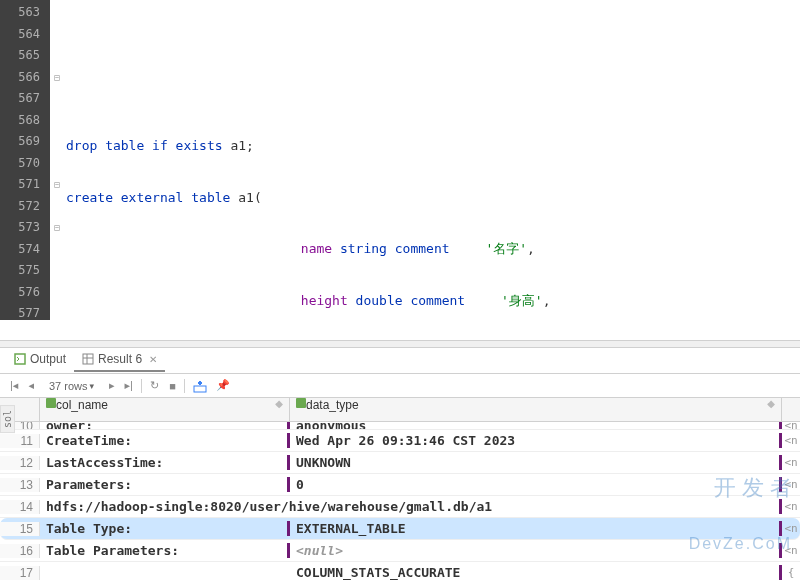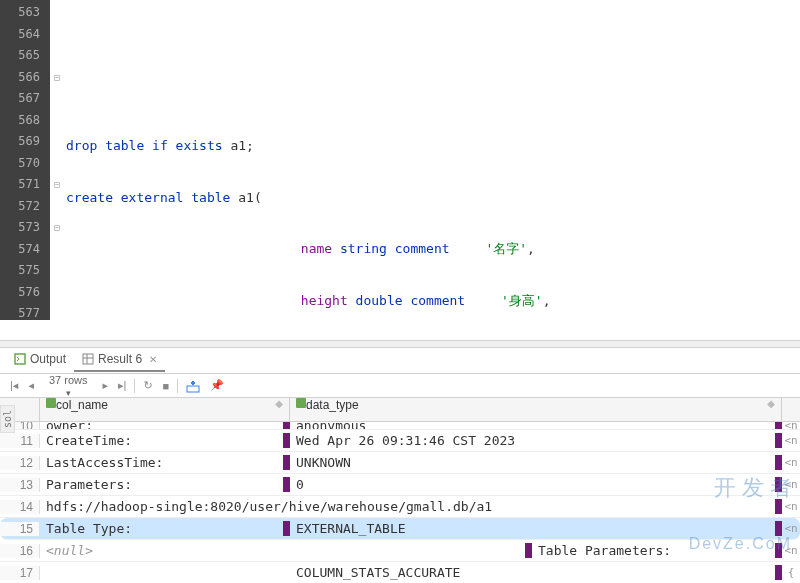--- a/index.html
+++ b/index.html
@@ -112,21 +112,20 @@
     }
     .tb-btn.blue { color: #3b82f6; }
     .tb-sep { width: 1px; height: 14px; background: #d0d0d0; margin: 0 2px; }
     .rowcount {
       display: flex;
       align-items: center;
       gap: 2px;
       margin: 0 4px;
       padding: 1px 4px;
       border: 1px solid transparent;
-      flex-direction: column;
     }
     .vertical-tab {
       position: absolute;
       left: 0;
       top: 405px;
       writing-mode: vertical-rl;
       transform: rotate(180deg);
       font-size: 10px;
       color: #777;
       background: #efefef;
@@ -184,24 +183,25 @@
       text-align: right;
       padding-right: 6px;
       color: #888;
       border-right: 1px solid #e0e0e0;
       font-family: Liberation Sans, sans-serif;
       font-size: 12px;
       background: #f9f9f9;
     }
     .cell {
       padding: 0 6px;
-      border-right: 7px solid #701a75;
+      border-right: 3px solid #701a75;
       white-space: nowrap;
       overflow: hidden;
       font-family: "Menlo", "Consolas", monospace;
+      font-weight: bold;
     }
     .cell.c1 { width: 250px; }
     .cell.c2 { flex: 1; }
     .cell.null { color: #999; font-style: italic; }
     .cell-end {
       width: 18px;
       color: #999;
       font-size: 11px;
       text-align: center;
     }
@@ -375,22 +375,22 @@
     <div class="cell-end">&lt;n</div>
   </div>
   <div class="result-row highlighted">
     <div class="rownum">15</div>
     <div class="cell c1">Table Type:</div>
     <div class="cell c2">EXTERNAL_TABLE</div>
     <div class="cell-end">&lt;n</div>
   </div>
   <div class="result-row">
     <div class="rownum">16</div>
+    <div class="cell c1">Table Parameters:</div>
     <div class="cell c2 null">&lt;null&gt;</div>
-    <div class="cell c1">Table Parameters:</div>
     <div class="cell-end">&lt;n</div>
   </div>
   <div class="result-row">
     <div class="rownum">17</div>
     <div class="cell c1"></div>
     <div class="cell c2">COLUMN_STATS_ACCURATE</div>
     <div class="cell-end">{</div>
   </div>
 </div>
 

